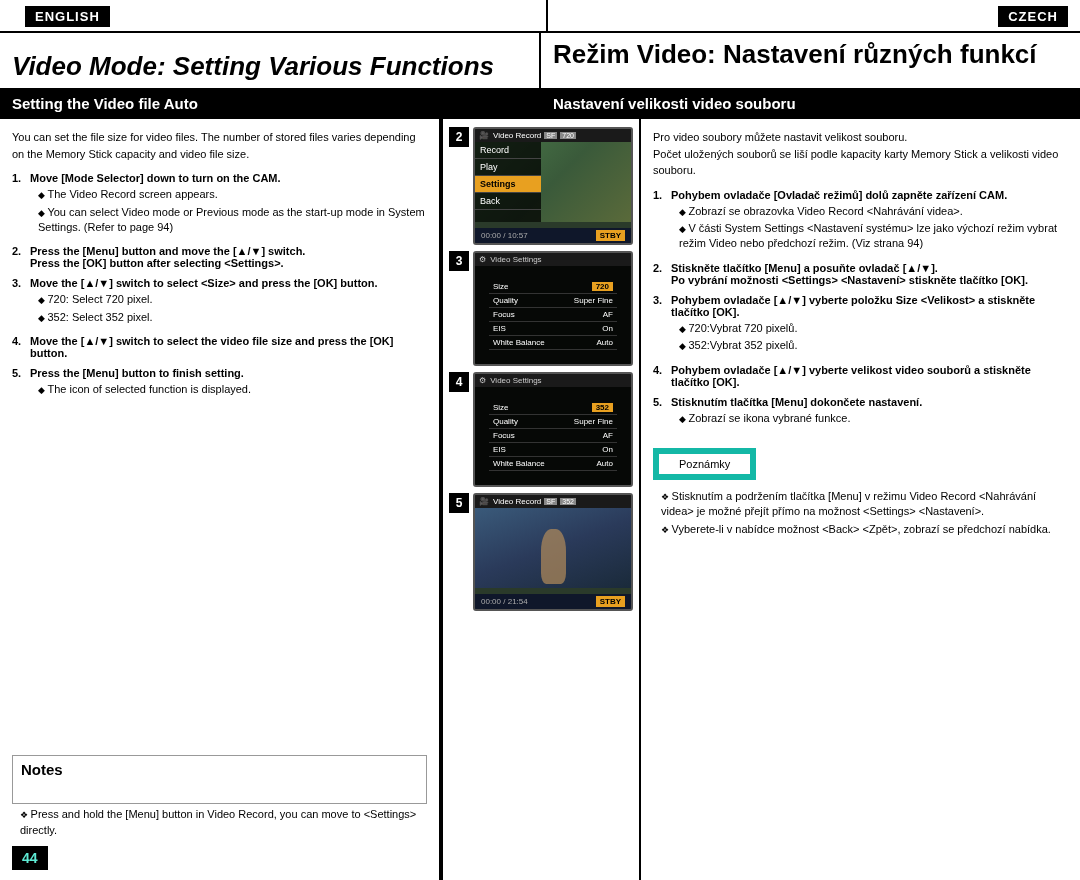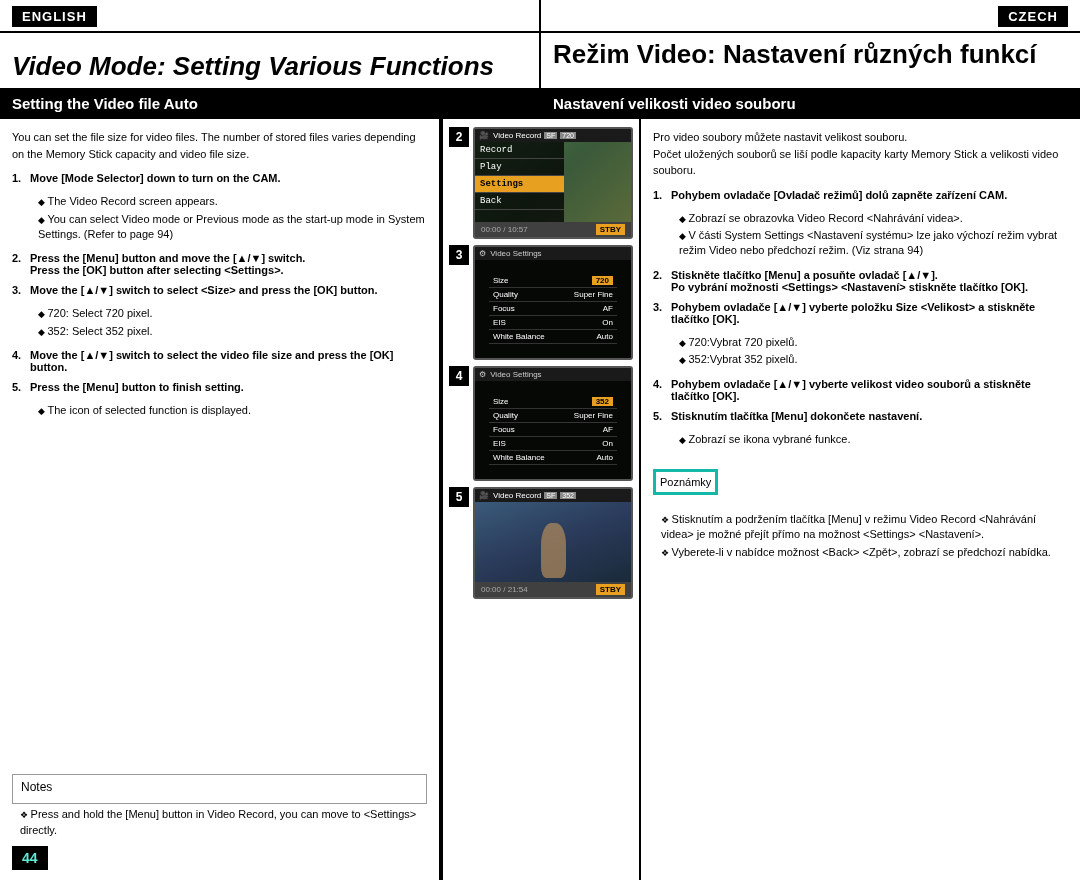--- a/index.html
+++ b/index.html
@@ -23,21 +23,21 @@
 
     
     .header-row {
       display: flex;
       width: 100%;
       border-bottom: 2px solid #000;
     }
 
     .header-left {
       flex: 1;
-      padding: 6px 12px 4px 12px;
+      padding: 6px 12px 4px 25px;
       border-right: 2px solid #000;
     }
 
     .header-right {
       flex: 1;
       padding: 6px 12px 4px 12px;
       display: flex;
       justify-content: flex-end;
       align-items: flex-start;
     }
@@ -159,21 +159,21 @@
       flex: 1;
     }
 
     .step-content b {
       font-weight: bold;
     }
 
     .sub-list {
       list-style: none;
       padding-left: 8px;
-      margin-top: 10px;
+      margin-top: 3px;
     }
 
     .sub-list li {
       margin-bottom: 2px;
       line-height: 1.4;
     }
 
     .sub-list li::before {
       content: "◆ ";
       font-size: 9px;
@@ -196,23 +196,23 @@
     }
 
     
     .notes-box {
       border: 1px solid #999;
       padding: 5px 8px;
       margin-top: auto;
     }
 
     .notes-label {
-      font-size: 12px;
-      font-weight: normal;
-      margin-bottom: 4px;
+      font-size: 15px;
+      font-weight: bold;
+      margin-bottom: 20px;
     }
 
     
     .page-number-box {
       display: flex;
       align-items: center;
       margin-top: 8px;
     }
 
     .page-num {
@@ -251,47 +251,47 @@
       align-items: center;
       justify-content: center;
     }
 
     .cam-menu {
       background: rgba(0,0,0,0.75);
       position: absolute;
       left: 0;
       top: 0;
       bottom: 0;
-      width: 89px;
+      width: 66px;
       display: flex;
       flex-direction: column;
-      font-family: Liberation Mono, monospace;
     }
 
     .cam-menu-item {
       font-size: 9px;
       color: #fff;
       padding: 3px 5px;
       border-bottom: 1px solid #444;
     }
 
     .cam-menu-item.selected {
       background: #e8a020;
       color: #000;
       font-weight: bold;
     }
 
     .cam-bottombar {
-      background: #404040;
+      background: #0f172a;
       display: flex;
       align-items: center;
       justify-content: space-between;
       padding: 2px 6px;
       font-size: 8px;
       color: #aaa;
+      margin-top: 6px;
     }
 
     .cam-stby {
       background: #e8a020;
       color: #000;
       font-size: 8px;
       font-weight: bold;
       padding: 1px 4px;
     }
 
@@ -370,23 +370,23 @@
     }
 
     .res-badge {
       background: #888;
       color: #fff;
       font-size: 7px;
       padding: 0 2px;
     }
 
     .poznámky-box {
-      border: 3px solid #14b8a6;
-      padding: 4px 4px;
-      margin-bottom: 14px;
+      border: 6px solid #14b8a6;
+      padding: 4px 20px;
+      margin-bottom: 6px;
       display: inline-block;
     }
 
     .main-three-col {
       display: flex;
       flex: 1;
     }
   </style>
 </head>
 <body>

